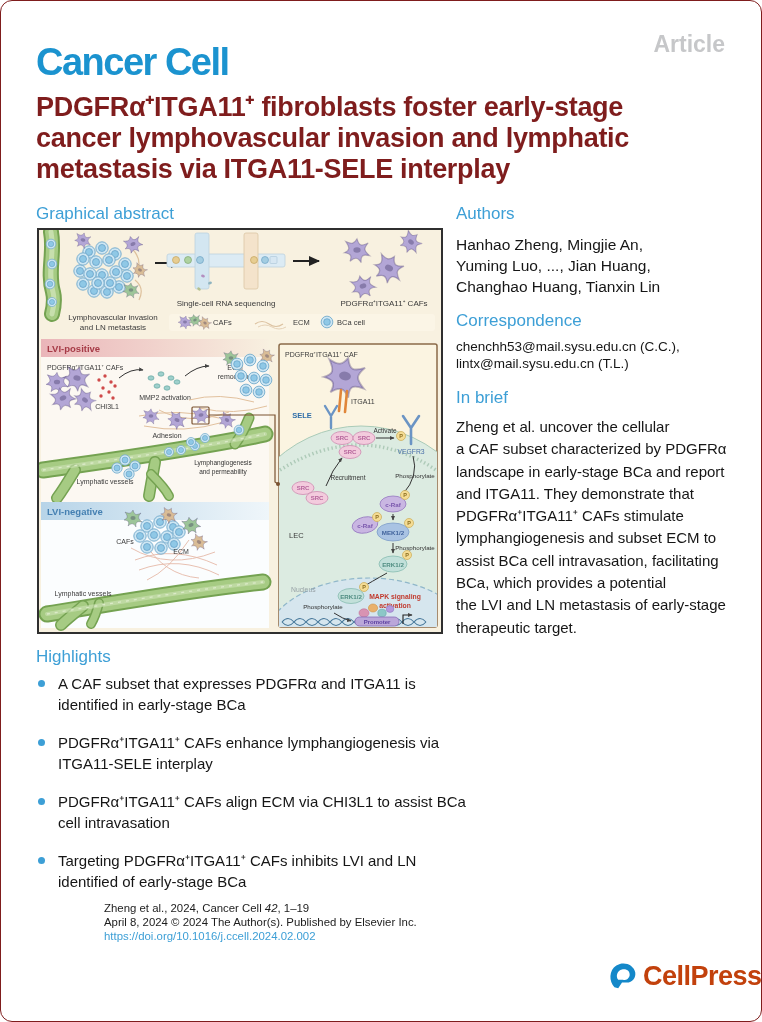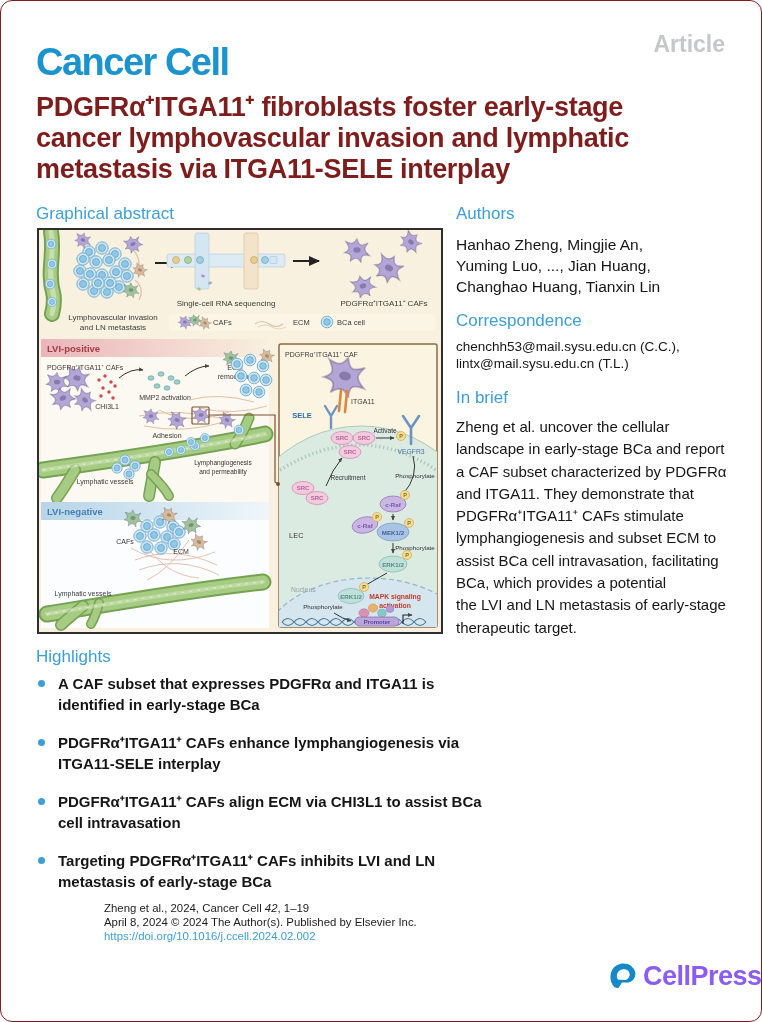--- a/index.html
+++ b/index.html
@@ -21,28 +21,28 @@
   .authors-block span{display:block;}
   .corr-heading{margin-top:14px;}
   .corr-block{margin-top:7px;font-size:13.5px;line-height:17px;color:#161616;}
   .corr-block span{display:block;}
   .inbrief-heading{margin-top:16px;}
   .inbrief-block{margin-top:8px;font-size:15px;line-height:22.3px;color:#161616;}
   .inbrief-block span{display:block;}
   .hl-heading{position:absolute;left:35px;top:646px;}
   .highlights{position:absolute;left:35px;top:672px;width:450px;list-style:none;margin:0;padding:0;}
   .highlights li{position:relative;padding-left:22px;margin-bottom:17px;font-size:15px;
-        line-height:21px;color:#161616;font-weight:bold;}
+        line-height:21px;color:#161616;}
   .highlights li span{display:block;}
   .bullet{position:absolute;left:2px;top:7px;width:7px;height:7px;border-radius:50%;
         background:#3d9fd6;}
   .footer-cite{position:absolute;left:103px;top:900px;font-size:11.4px;line-height:14.2px;color:#1c1c1c;}
   .footer-cite .doi{color:#3d9fd6;text-decoration:none;display:inline-block;}
   .cellpress{position:absolute;left:604px;top:958px;display:flex;align-items:center;}
-  .cellpress .cp-text{font-size:27px;font-weight:bold;color:#8b5cf6;letter-spacing:-0.5px;margin-left:4px;}
+  .cellpress .cp-text{font-size:27px;font-weight:bold;color:#c2410c;letter-spacing:-0.5px;margin-left:4px;}
   
   svg text{font-family:"Liberation Sans",sans-serif;}
   .t8{font-size:8px;fill:#3a3a3a}.t75{font-size:7.5px;fill:#3a3a3a}.t7{font-size:7px;fill:#3a3a3a}
   .t65{font-size:6.5px;fill:#333}
   .mid{text-anchor:middle}.bold{font-weight:bold}
   .tsrc{font-size:6px;font-weight:bold;fill:#b5639a;text-anchor:middle}
   .tp{font-size:5.5px;font-weight:bold;fill:#8a6d1f;text-anchor:middle}
   .tcraf{font-size:6.2px;font-weight:bold;fill:#7a57ad;text-anchor:middle}
   .tmek{font-size:6.2px;font-weight:bold;fill:#41639c;text-anchor:middle}
   .terk{font-size:6.2px;font-weight:bold;fill:#4f8d82;text-anchor:middle}
@@ -415,22 +415,22 @@
       <span>Changhao Huang, Tianxin Lin</span>
     </div>
     <div class="blue-heading corr-heading">Correspondence</div>
     <div class="corr-block">
       <span>chenchh53@mail.sysu.edu.cn (C.C.),</span>
       <span>lintx@mail.sysu.edu.cn (T.L.)</span>
     </div>
     <div class="blue-heading inbrief-heading">In brief</div>
     <div class="inbrief-block">
       <span>Zheng et al. uncover the cellular</span>
+      <span>a CAF subset characterized by PDGFRα</span>
       <span>landscape in early-stage BCa and report</span>
-      <span>a CAF subset characterized by PDGFRα</span>
       <span>and ITGA11. They demonstrate that</span>
       <span>PDGFRα⁺ITGA11⁺ CAFs stimulate</span>
       <span>lymphangiogenesis and subset ECM to</span>
       <span>assist BCa cell intravasation, facilitating</span>
       <span>BCa, which provides a potential</span>
       <span>the LVI and LN metastasis of early-stage</span>
       <span>therapeutic target.</span>
     </div>
   </div>
 
@@ -447,21 +447,21 @@
       <span>ITGA11-SELE interplay</span>
     </li>
     <li>
       <span class="bullet"></span>
       <span>PDGFRα⁺ITGA11⁺ CAFs align ECM via CHI3L1 to assist BCa</span>
       <span>cell intravasation</span>
     </li>
     <li>
       <span class="bullet"></span>
       <span>Targeting PDGFRα⁺ITGA11⁺ CAFs inhibits LVI and LN</span>
-      <span>metastasis of early-stage BCa</span>
+      <span>identified of early-stage BCa</span>
     </li>
   </ul>
 
   <div class="footer-cite">
     <div><span>Zheng et al., 2024, Cancer Cell</span><i> 42</i><span>, 1–19</span></div>
     <div>April 8, 2024 © 2024 The Author(s). Published by Elsevier Inc.</div>
     <a href="#" class="doi">https://doi.org/10.1016/j.ccell.2024.02.002</a>
   </div>
 
   <div class="cellpress">

